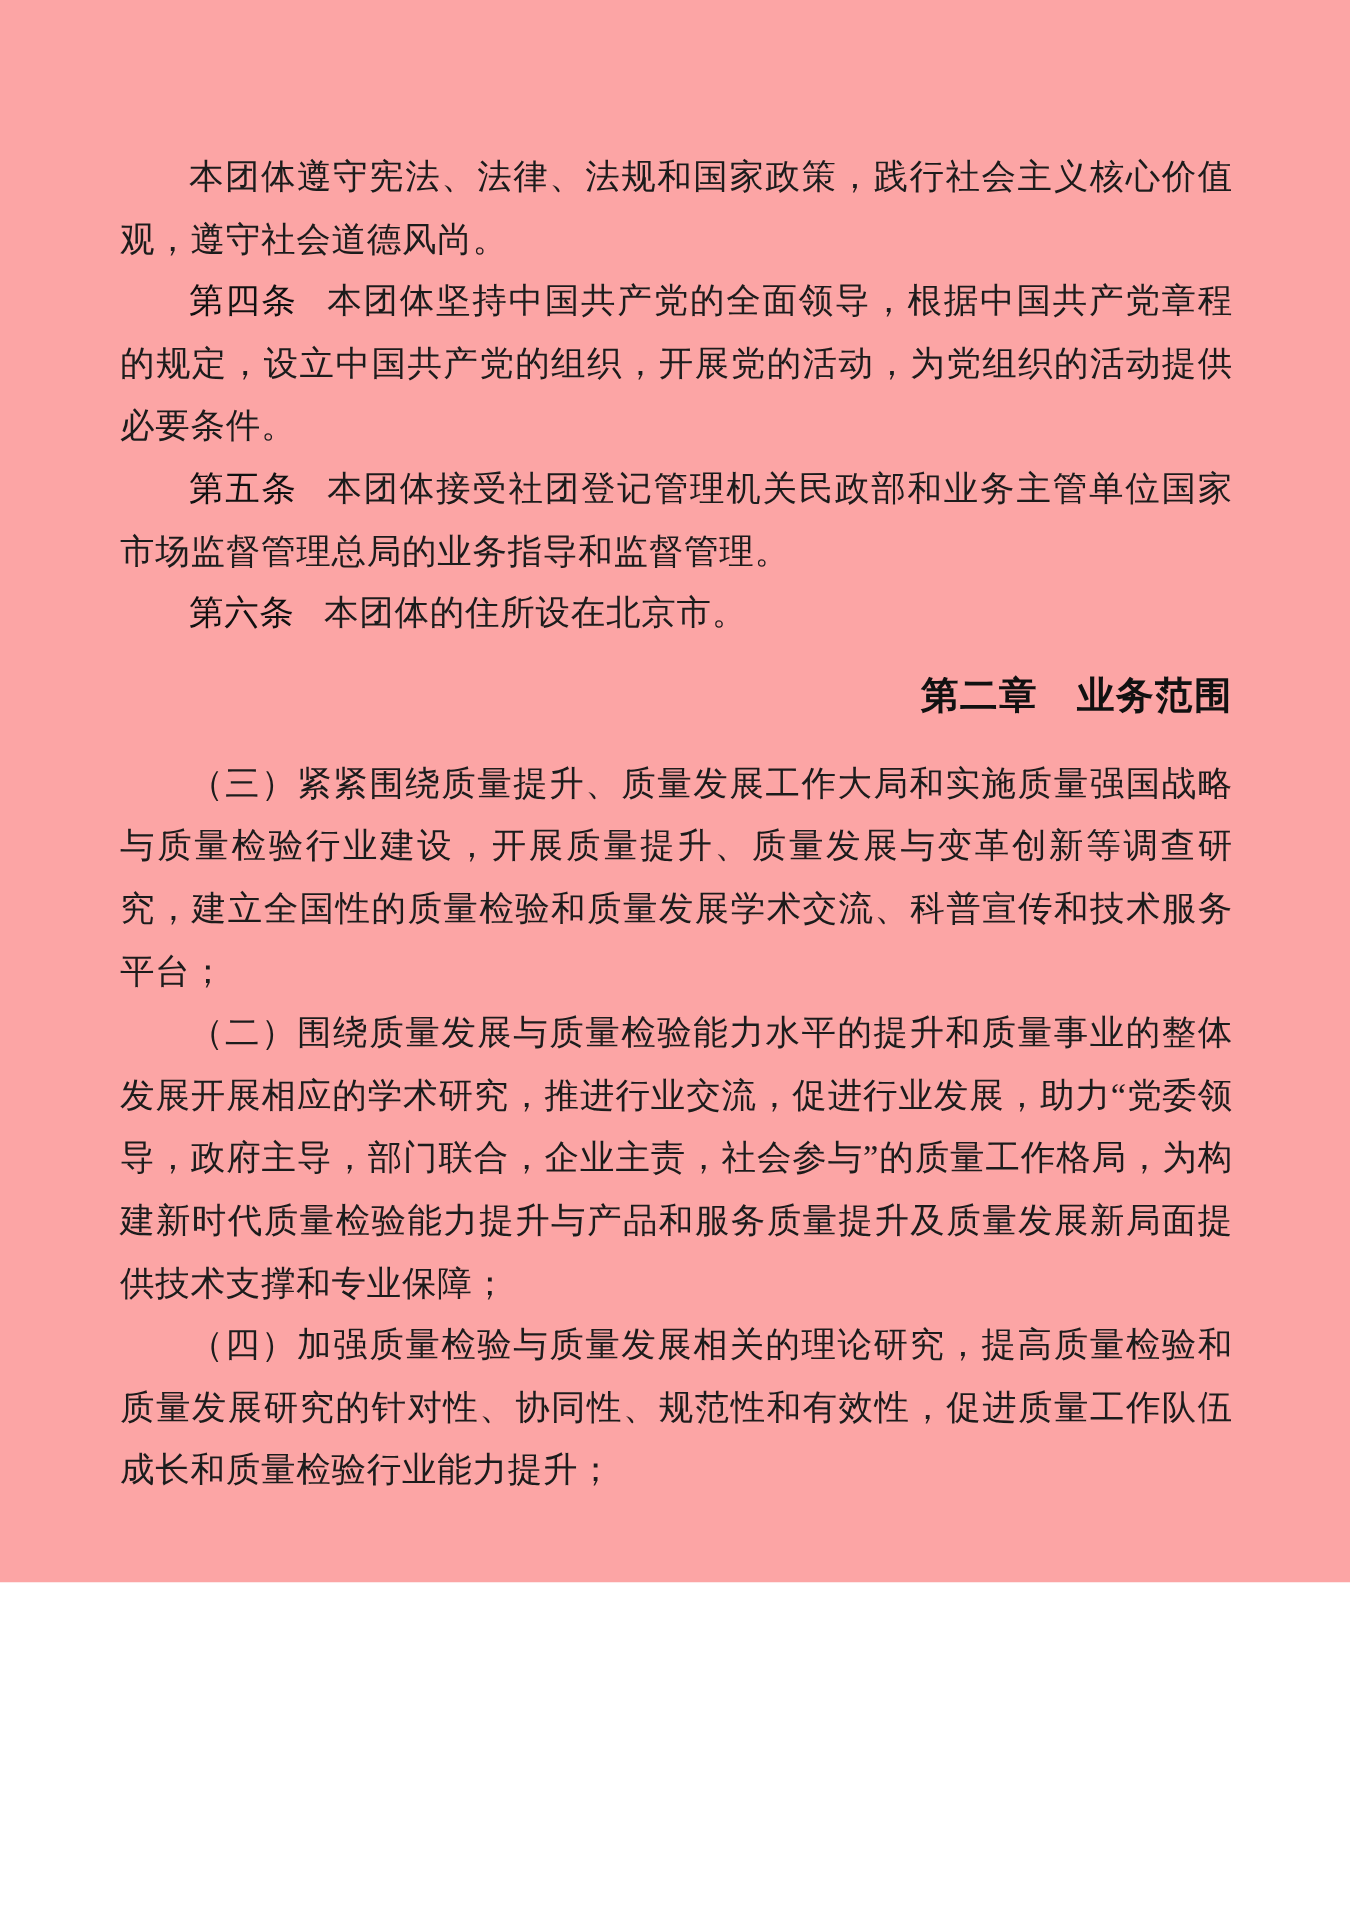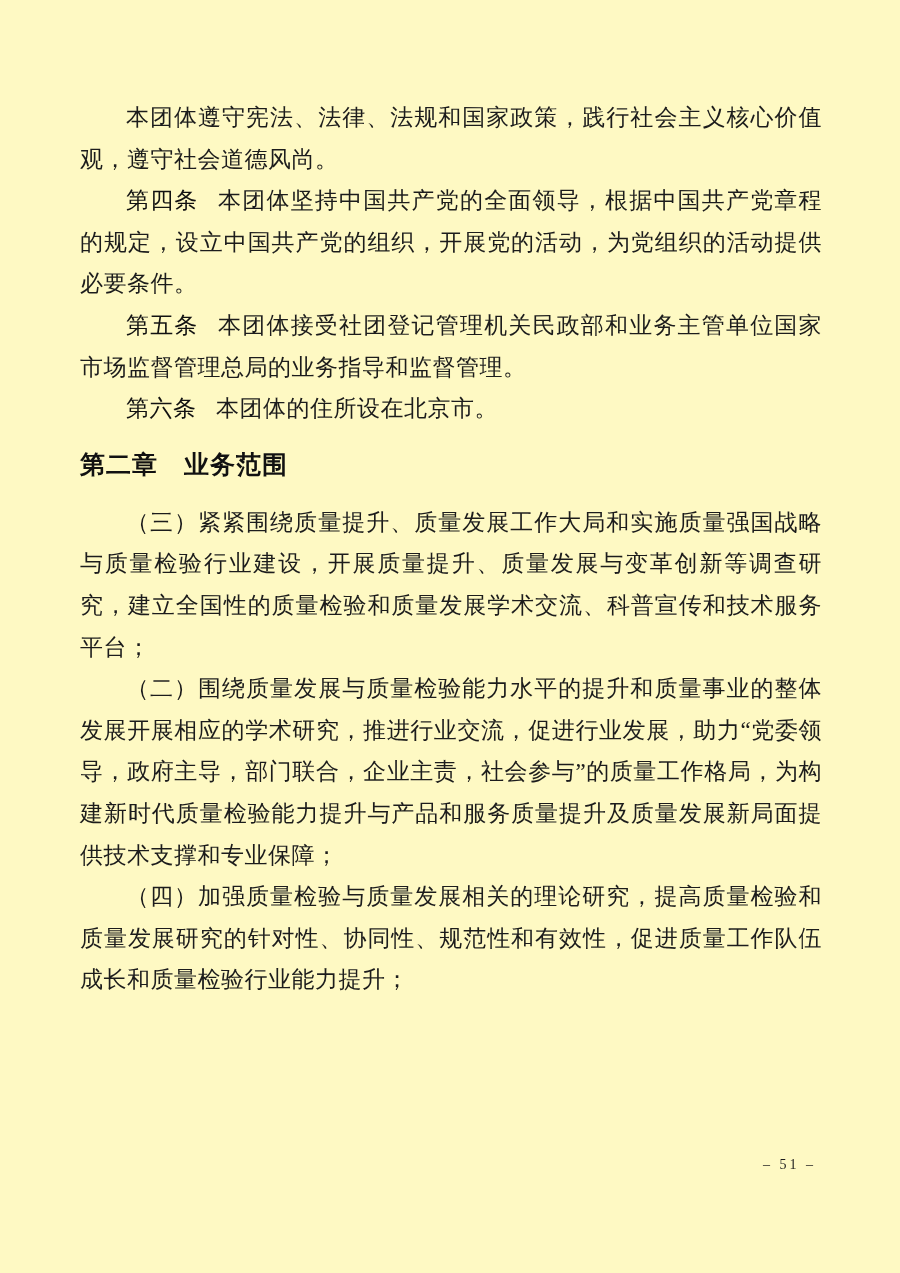--- a/index.html
+++ b/index.html
@@ -3,22 +3,22 @@
 <meta charset="utf-8">
 <style>
   html, body {
     margin: 0;
     padding: 0;
     background: #ffffff;
   }
   .page {
     position: relative;
     width: 900px;
-    height: 1273px;
-    background: #fef9c3;
+    height: 1055px;
+    background: #fca5a5;
     color: #1c1c1c;
     overflow: hidden;
     font-family: "Liberation Serif", "DejaVu Serif", serif;
   }
   .content {
     position: absolute;
     left: 80px;
     top: 97px;
     width: 742px;
   }
@@ -37,21 +37,21 @@
     font-weight: normal;
     margin-right: 0.85em;
     color: #111111;
   }
   .chapter-heading {
     margin: 13px 0 17px 0;
     font-size: 25px;
     line-height: 42px;
     font-family: "Liberation Sans", "DejaVu Sans", sans-serif;
     font-weight: bold;
-    text-align: left;
+    text-align: right;
     color: #111111;
     letter-spacing: 1px;
   }
   .page-number {
     position: absolute;
     right: 84px;
     top: 1150px;
     font-size: 14px;
     line-height: 30px;
     font-family: Liberation Serif, serif;

